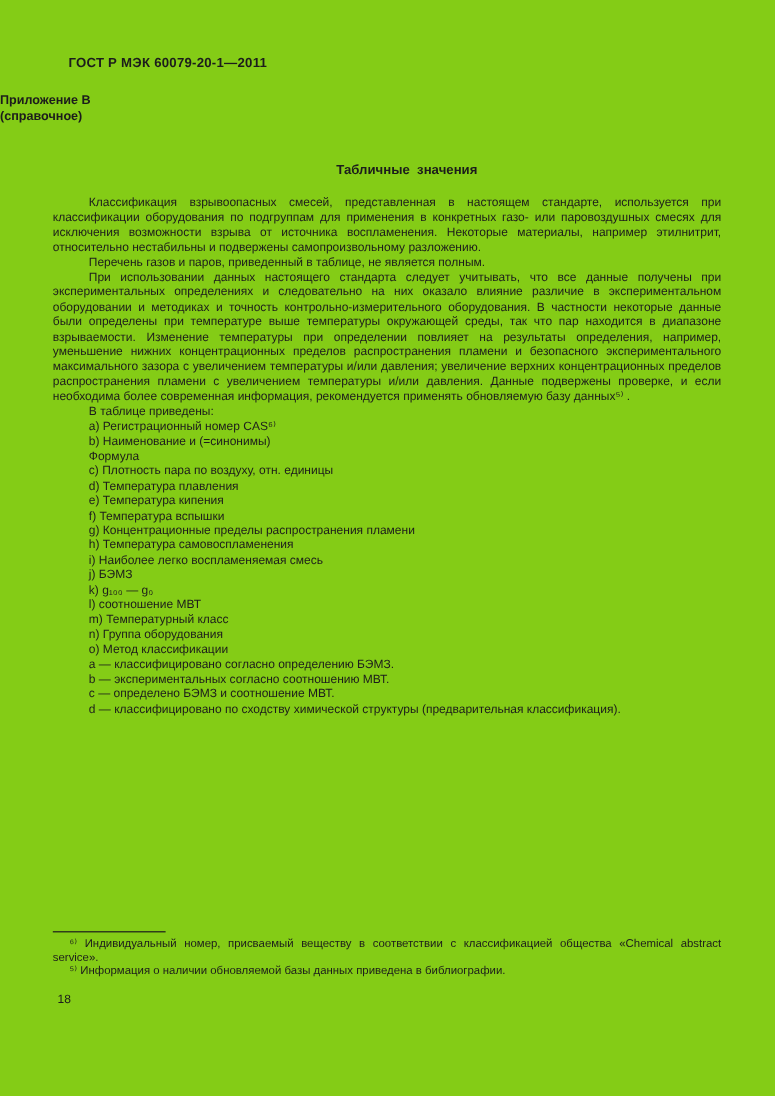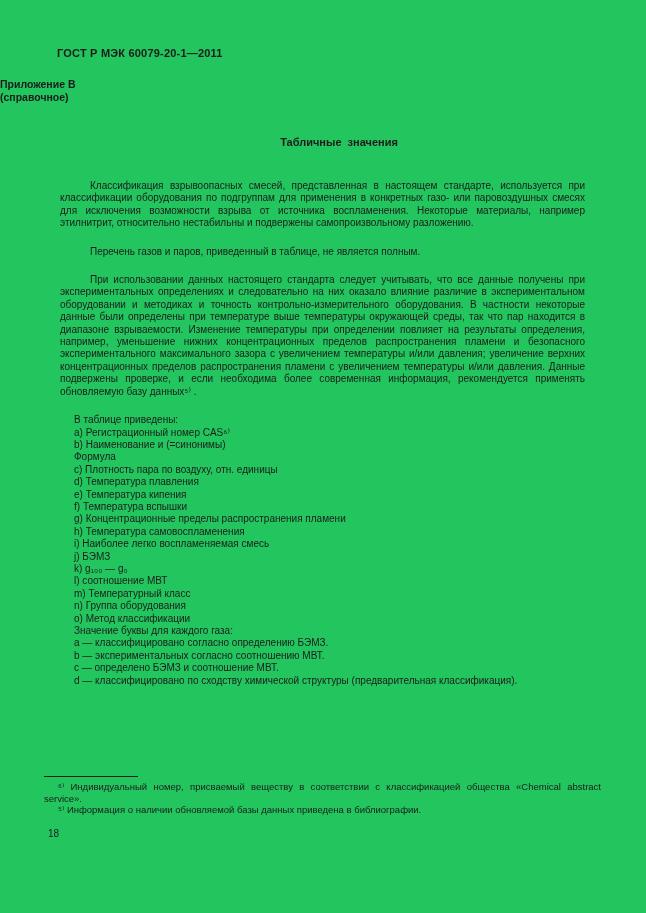--- a/index.html
+++ b/index.html
@@ -1,20 +1,20 @@
 <!DOCTYPE html>
 <html><head>
 <meta charset="utf-8">
 <style>
   html, body { margin: 0; padding: 0; background: #ffffff; }
   .page {
     position: relative;
     width: 646px;
     height: 913px;
-    background: #22c55e;
+    background: #84cc16;
     font-family: "Liberation Sans", "DejaVu Sans", sans-serif;
     color: #1c1c1c;
     overflow: hidden;
   }
   .doc-header {
     position: absolute;
     top: 47px;
     left: 57px;
     font-size: 11px;
     font-weight: bold;
@@ -44,21 +44,21 @@
   }
   .content {
     position: absolute;
     top: 164px;
     left: 44px;
     width: 557px;
     font-size: 10px;
     line-height: 12.4px;
   }
   .content p.para {
-    margin: 16px;
+    margin: 0;
     text-indent: 30px;
     text-align: justify;
   }
   .line-list { margin: 0; padding: 0; }
   .line-list .doc-line {
     margin: 0;
     padding-left: 30px;
     white-space: nowrap;
   }
   .footnotes {
@@ -118,21 +118,20 @@
         <div class="doc-line">f) Температура вспышки</div>
         <div class="doc-line">g) Концентрационные пределы распространения пламени</div>
         <div class="doc-line">h) Температура самовоспламенения</div>
         <div class="doc-line">i) Наиболее легко воспламеняемая смесь</div>
         <div class="doc-line">j) БЭМЗ</div>
         <div class="doc-line">k) g₁₀₀ — g₀</div>
         <div class="doc-line">l) соотношение МВТ</div>
         <div class="doc-line">m) Температурный класс</div>
         <div class="doc-line">n) Группа оборудования</div>
         <div class="doc-line">o) Метод классификации</div>
-        <div class="doc-line">Значение буквы для каждого газа:</div>
         <div class="doc-line">a — классифицировано согласно определению БЭМЗ.</div>
         <div class="doc-line">b — экспериментальных согласно соотношению МВТ.</div>
         <div class="doc-line">c — определено БЭМЗ и соотношение МВТ.</div>
         <div class="doc-line">d — классифицировано по сходству химической структуры (предварительная классификация).</div>
       </div>
   </div>
 
   <div class="footnotes">
     <div class="footnote-rule"></div>
     <div>

